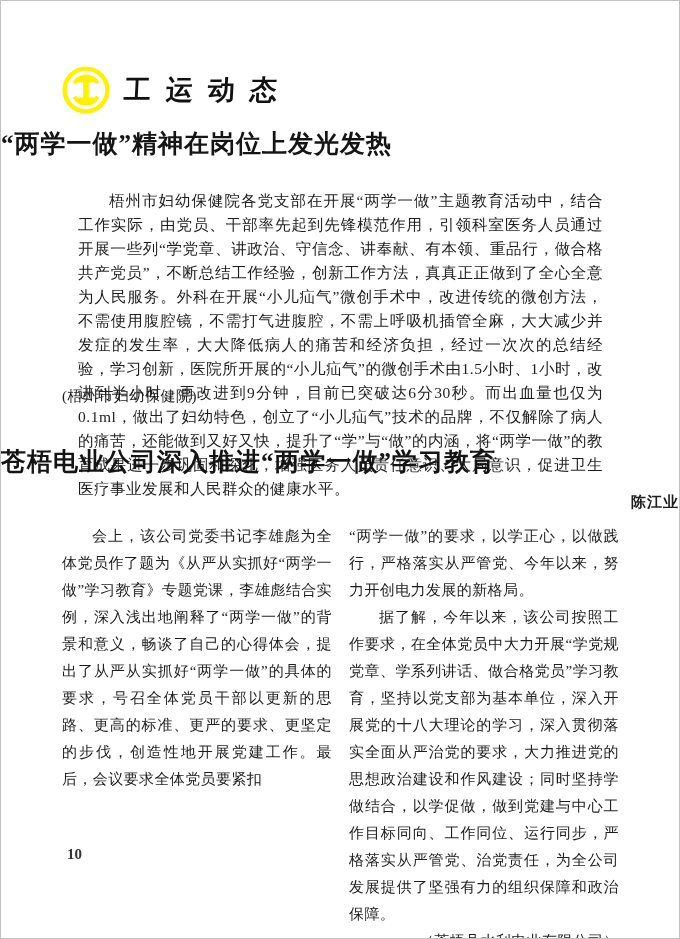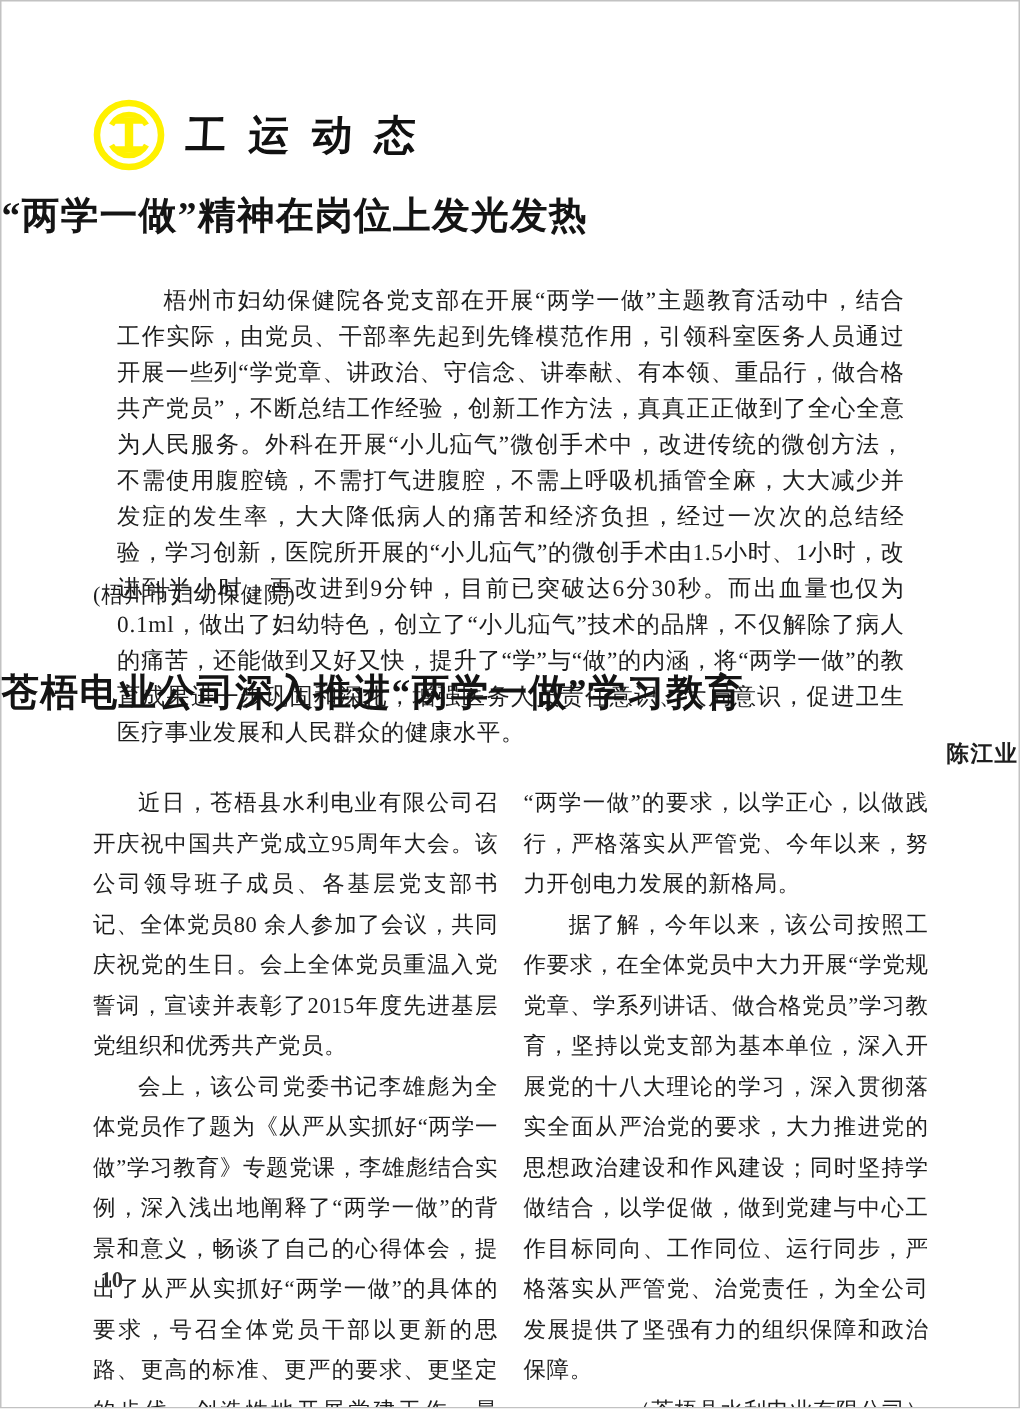--- a/index.html
+++ b/index.html
@@ -143,21 +143,20 @@
   </div>
 
   <div class="attr-1">(梧州市妇幼保健院)</div>
 
   <div class="title-2">苍梧电业公司深入推进“两学一做”学习教育</div>
 
   <div class="author">陈江业</div>
 
   <div class="columns">
     <div class="col">
-      <p class="indent">近日，苍梧县水利电业有限公司召开庆祝中国共产党成立95周年大会。该公司领导班子成员、各基层党支部书记、全体党员80 余人参加了会议，共同庆祝党的生日。会上全体党员重温入党誓词，宣读并表彰了2015年度先进基层党组织和优秀共产党员。</p>
       <p class="indent">会上，该公司党委书记李雄彪为全体党员作了题为《从严从实抓好“两学一做”学习教育》专题党课，李雄彪结合实例，深入浅出地阐释了“两学一做”的背景和意义，畅谈了自己的心得体会，提出了从严从实抓好“两学一做”的具体的要求，号召全体党员干部以更新的思路、更高的标准、更严的要求、更坚定的步伐，创造性地开展党建工作。最后，会议要求全体党员要紧扣</p>
     </div>
     <div class="col">
       <p>“两学一做”的要求，以学正心，以做践行，严格落实从严管党、今年以来，努力开创电力发展的新格局。</p>
       <p class="indent">
         <span>据了解，今年以来，该公司按照工作要求，在全体党员中大力开展“学党规党章、学系列讲话、做合格党员”学习教育，坚持以党支部为基本单位，深入开展党的十八大理论的学习，深入贯彻落实全面从严治党的要求，大力推进党的思想政治建设和作风建设；同时坚持学做结合，以学促做，做到党建与中心工作目标同向、工作同位、运行同步，严格落实从严管党、治党责任，为全公司发展提供了坚强有力的组织保障和政治保障。</span>
         <span class="sig-inline">（苍梧县水利电业有限公司）</span>
       </p>
     </div>
   </div>

